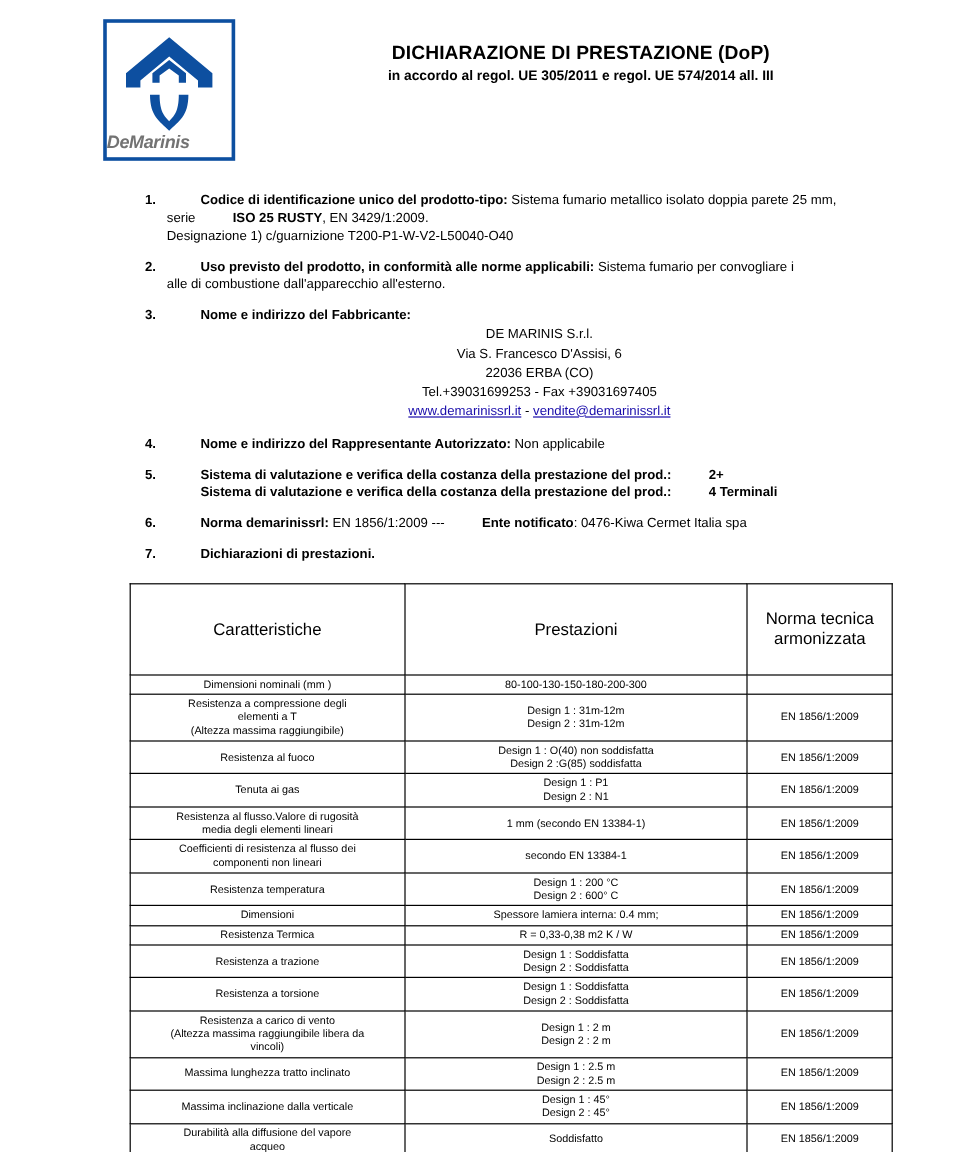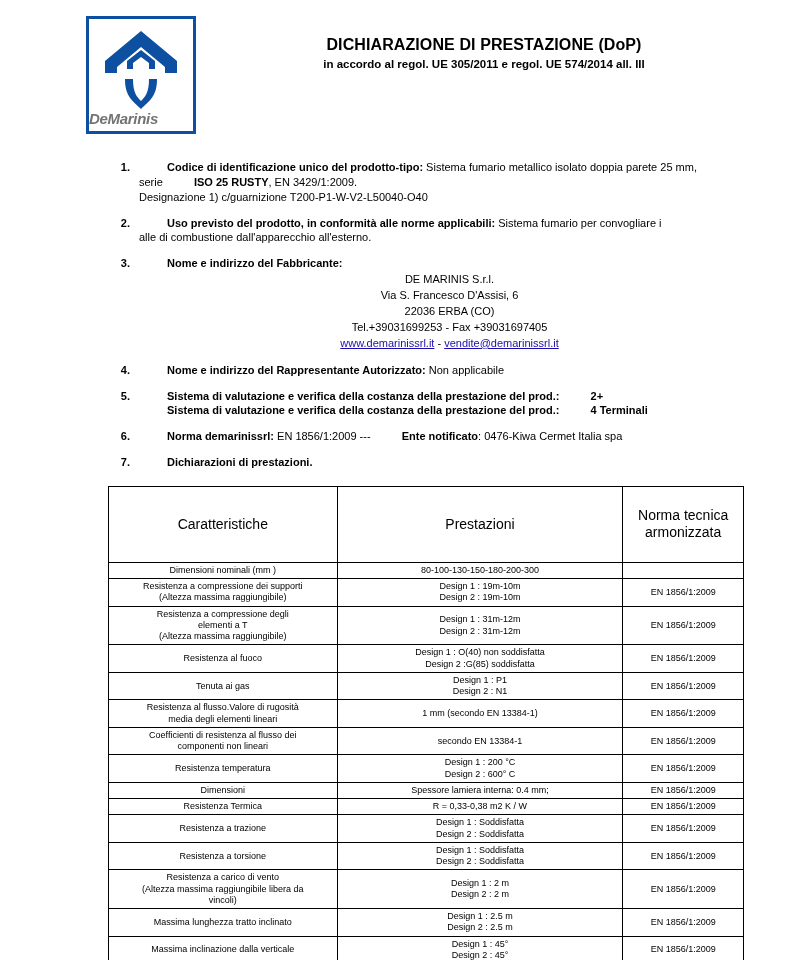--- a/index.html
+++ b/index.html
@@ -251,33 +251,20 @@
             </td>
             <td class="cell-lines">
               <span>80-100-130-150-180-200-300</span>
             </td>
             <td class="cell-lines">
               <span></span>
             </td>
           </tr>
           <tr>
             <td class="cell-lines">
-              <span>Resistenza a compressione dei supporti</span>
-              <span>(Altezza massima raggiungibile)</span>
-            </td>
-            <td class="cell-lines">
-              <span>Design 1 : 19m-10m</span>
-              <span>Design 2 : 19m-10m</span>
-            </td>
-            <td class="cell-lines">
-              <span>EN 1856/1:2009</span>
-            </td>
-          </tr>
-          <tr>
-            <td class="cell-lines">
               <span>Resistenza a compressione degli</span>
               <span>elementi a T</span>
               <span>(Altezza massima raggiungibile)</span>
             </td>
             <td class="cell-lines">
               <span>Design 1 : 31m-12m</span>
               <span>Design 2 : 31m-12m</span>
             </td>
             <td class="cell-lines">
               <span>EN 1856/1:2009</span>

